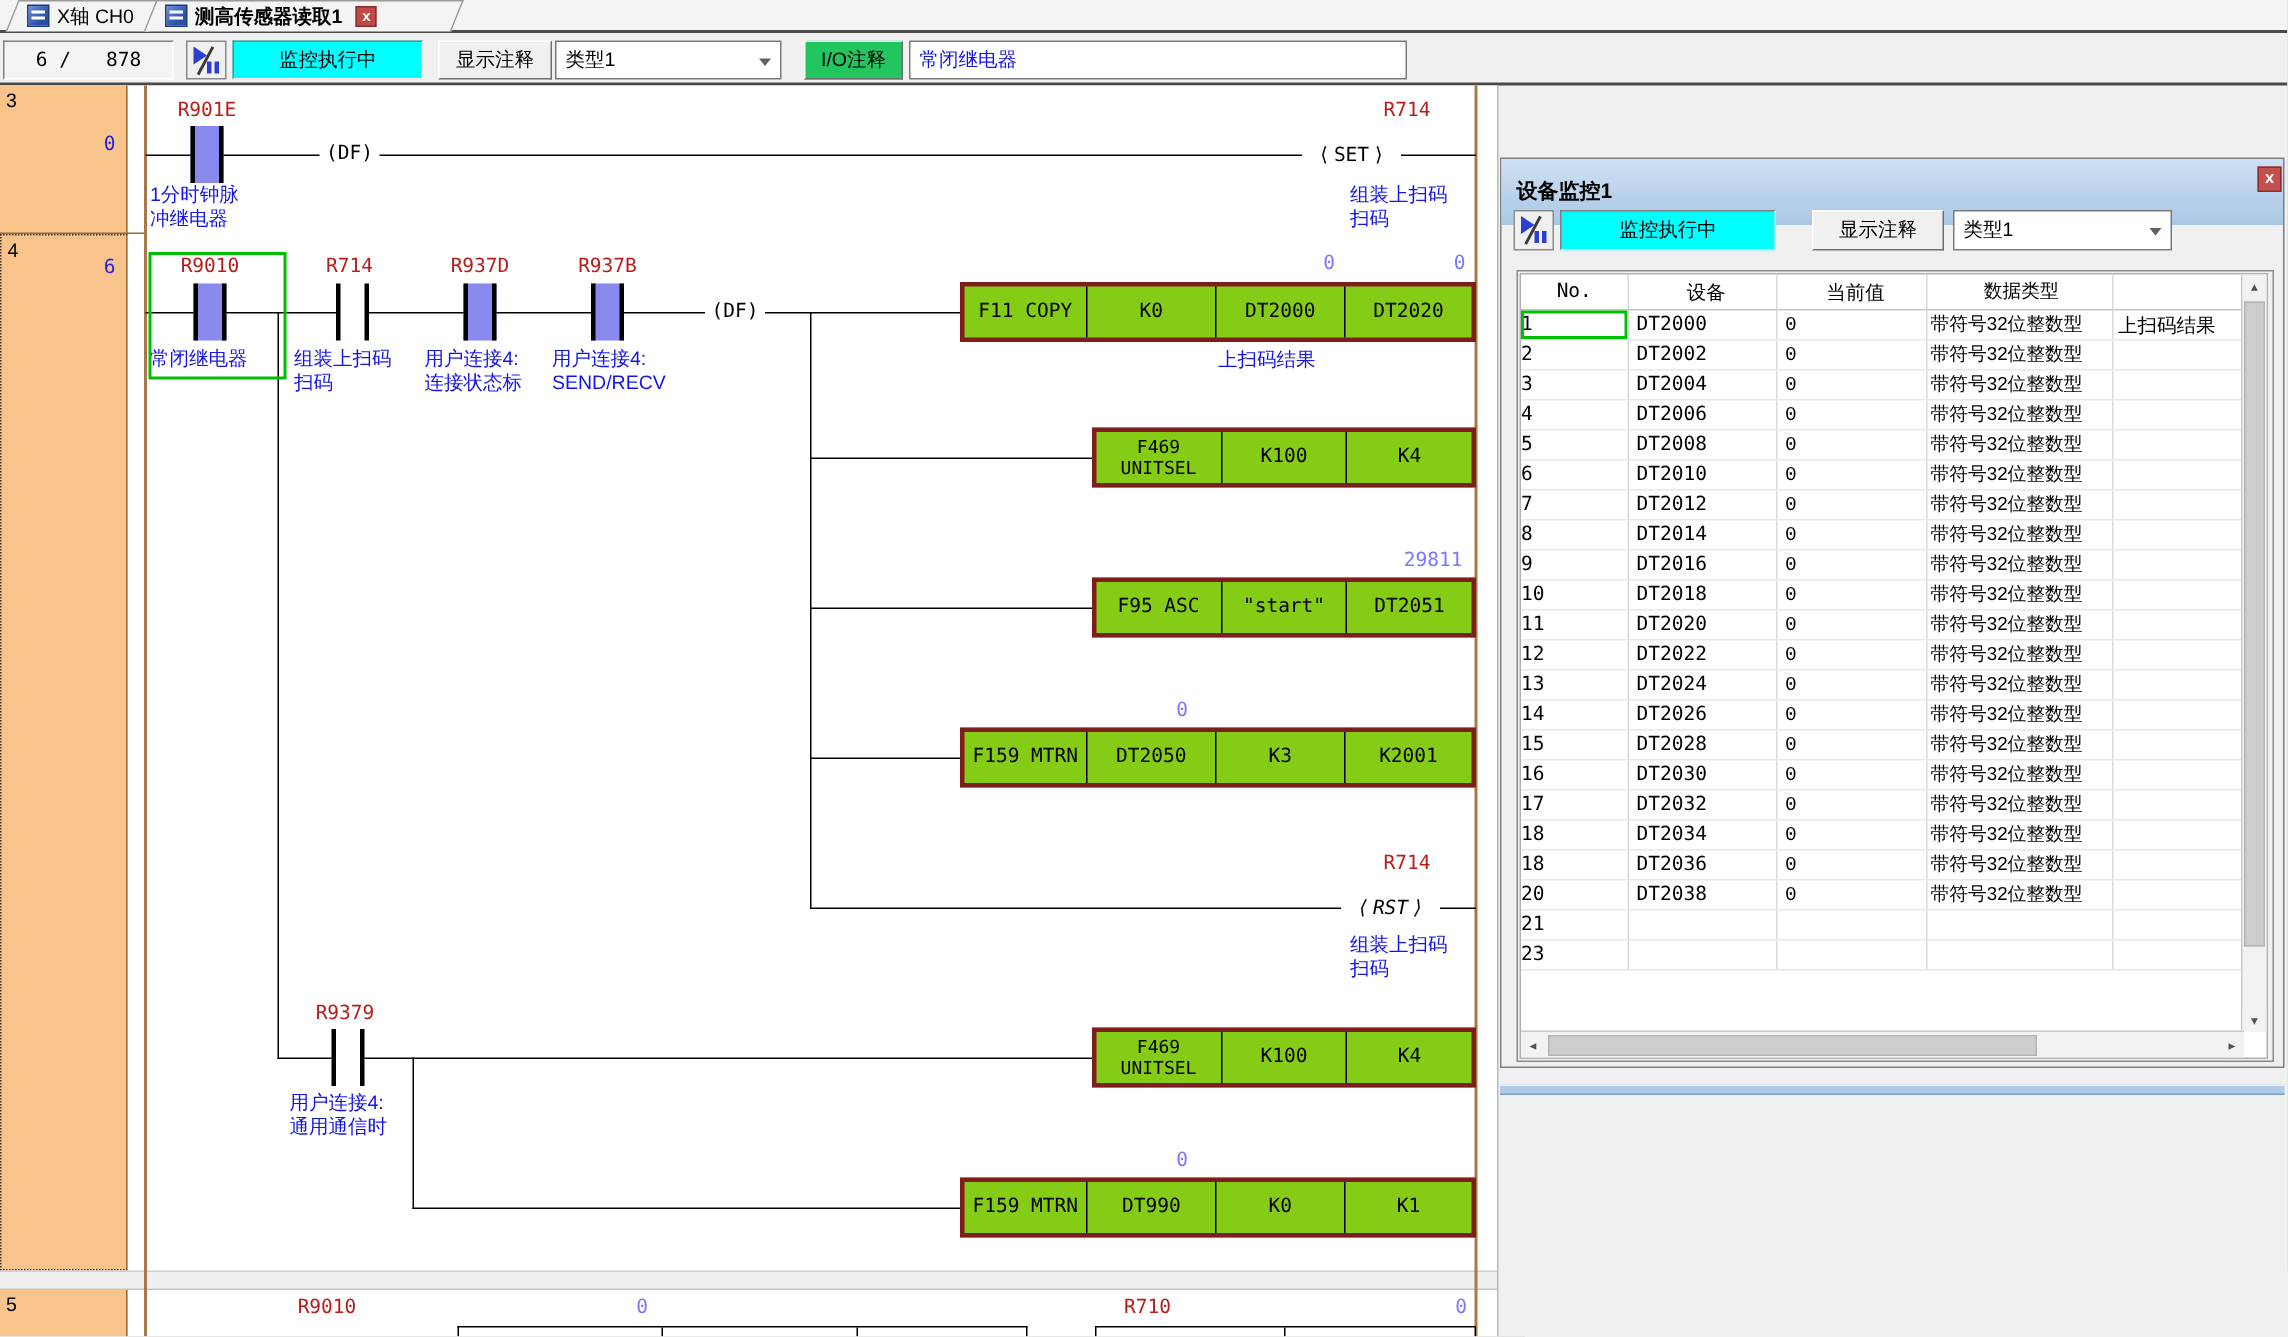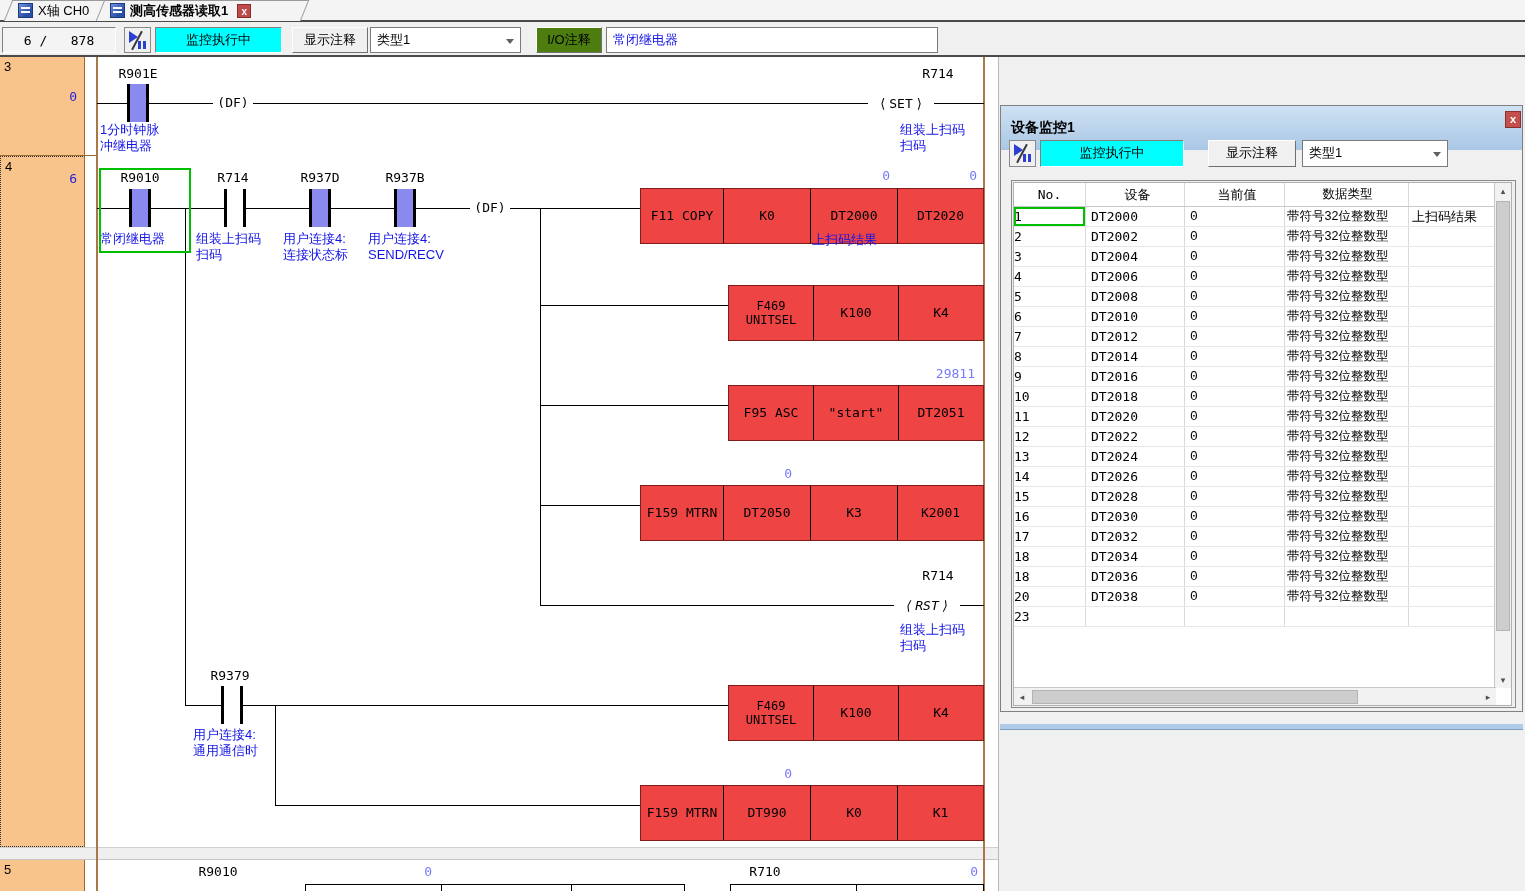--- a/index.html
+++ b/index.html
@@ -43,36 +43,36 @@
   .rmargin .rnum { position:absolute; left:4px; top:2px; font-size:13px; color:#000; }
   .rmargin .rstep { position:absolute; right:7px; font-size:13px; color:#2222D8; font-family:"DejaVu Sans Mono",monospace; }
   .rmargin.selected { border:1px dotted #303030; border-right:1px solid #9C6A30; }
   .mline { position:absolute; left:0; width:96px; height:1px; background:#9C6A30; }
   .rail { position:absolute; top:0; width:2px; height:834px; background:#A87848; }
   .sepband { position:absolute; left:0; width:998px; background:#EFEFEF; border-top:1px solid #D0D0D0; border-bottom:1px solid #C6C6C6; }
 
   .hw { position:absolute; height:1px; background:#000; }
   .vw { position:absolute; width:1px; background:#000; }
 
-  .lbl { position:absolute; height:16px; font-family:"DejaVu Sans Mono",monospace; font-size:13px; color:#000000; text-align:center; line-height:16px; }
+  .lbl { position:absolute; height:16px; font-family:"DejaVu Sans Mono",monospace; font-size:13px; color:#b91c1c; text-align:center; line-height:16px; }
   .val { position:absolute; height:16px; font-family:"DejaVu Sans Mono",monospace; font-size:13px; color:#7878FA; text-align:right; line-height:16px; }
   .cmt { position:absolute; font-size:13px; line-height:16px; color:#1414E6; white-space:pre-line; }
 
   .cOpen, .cClosed { position:absolute; width:22px; height:38px; border-left:3px solid #000; border-right:3px solid #000; }
   .cOpen { background:#FFFFFF; }
   .cClosed { background:#8A8AEE; }
 
   .dfTag { position:absolute; width:40px; height:18px; background:#FFFFFF; font-family:"DejaVu Sans Mono",monospace; font-size:13px; line-height:18px; text-align:center; }
   .dfTag::before { content:"("; } .dfTag::after { content:")"; }
 
   .coil { position:absolute; width:66px; height:18px; background:#FFFFFF; display:flex; align-items:center; justify-content:center; gap:4px; font-family:"DejaVu Sans Mono",monospace; font-size:13px; }
   .coil::before { content:"\27E8"; font-family:"DejaVu Sans",sans-serif; }
   .coil::after  { content:"\27E9"; font-family:"DejaVu Sans",sans-serif; }
 
-  .fbox { position:absolute; height:56px; display:flex; background:#ef4444; border:1px solid #7f1d1d; }
+  .fbox { position:absolute; height:40px; display:flex; background:#84cc16; border:3px solid #7f1d1d; }
   .fcell { height:100%; display:flex; align-items:center; justify-content:center; font-family:"DejaVu Sans Mono",monospace; font-size:13px; white-space:pre-line; text-align:center; line-height:14px; border-left:1px solid #000; }
   .fcell:first-child { border-left:none; }
 
   .selbox { position:absolute; border:2px solid #00BE00; background:transparent; }
 
   .pbox { position:absolute; border:1px solid #000; border-bottom:none; background:#FFFFFF; display:flex; }
   .pcell { height:100%; border-left:1px solid #000; } .pcell:first-child{ border-left:none; }
 
   
   .panel { position:absolute; left:1000px; top:105px; width:523px; height:607px; background:#F0F0F0; border:1px solid #808080; }
@@ -135,21 +135,21 @@
           <span class="bar1"></span>
           <span class="bar2"></span>
         </span>
     </button>
     <div class="tb-item sunken cyan-field" style="left:155px; width:127px;">监控执行中</div>
     <button class="tb-item raised" style="left:292px; width:76px; background:#F0F0F0;">显示注释</button>
     <div class="tb-item combo" style="left:370px; width:151px;">
       <span>类型1</span>
       <span class="chev"></span>
     </div>
-    <button class="tb-item raised" style="left:536px; width:66px; background:#4d7c0f;">I/O注释</button>
+    <button class="tb-item raised" style="left:536px; width:66px; background:#22c55e;">I/O注释</button>
     <div class="tb-item io-field" style="left:606px; width:332px;">常闭继电器</div>
   </div>
 
   <div class="ladder">
 
     <div class="rmargin" style="top:0; height:99px;">
       <span class="rnum">3</span>
       <span class="rstep" style="top:32px;">0</span>
     </div>
     <div class="rmargin selected" style="top:99px; height:691px;">
@@ -449,20 +449,27 @@
               <div class="mcell c-com"></div>
             </div>
             <div class="mrow">
               <div class="mcell c-no">20</div>
               <div class="mcell c-dev">DT2038</div>
               <div class="mcell c-val">0</div>
               <div class="mcell c-typ">带符号32位整数型</div>
               <div class="mcell c-com"></div>
             </div>
             <div class="mrow">
+              <div class="mcell c-no">21</div>
+              <div class="mcell c-dev"></div>
+              <div class="mcell c-val"></div>
+              <div class="mcell c-typ"></div>
+              <div class="mcell c-com"></div>
+            </div>
+            <div class="mrow">
               <div class="mcell c-no">23</div>
               <div class="mcell c-dev"></div>
               <div class="mcell c-val"></div>
               <div class="mcell c-typ"></div>
               <div class="mcell c-com"></div>
             </div>
           </div>
 
         <div class="vscroll">
           <div class="sbtn" style="top:0; left:0; right:0; height:16px;">▴</div>

